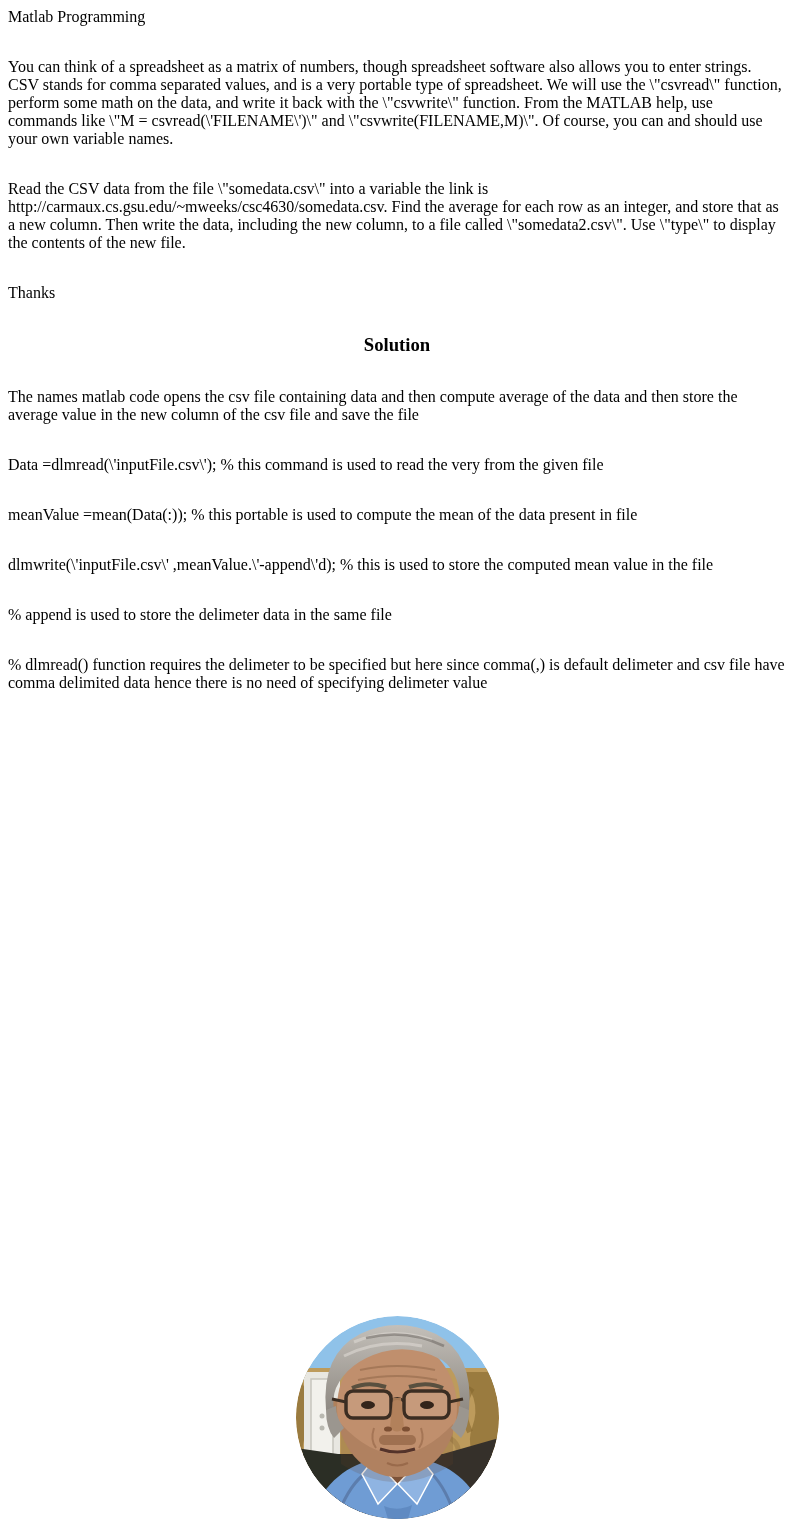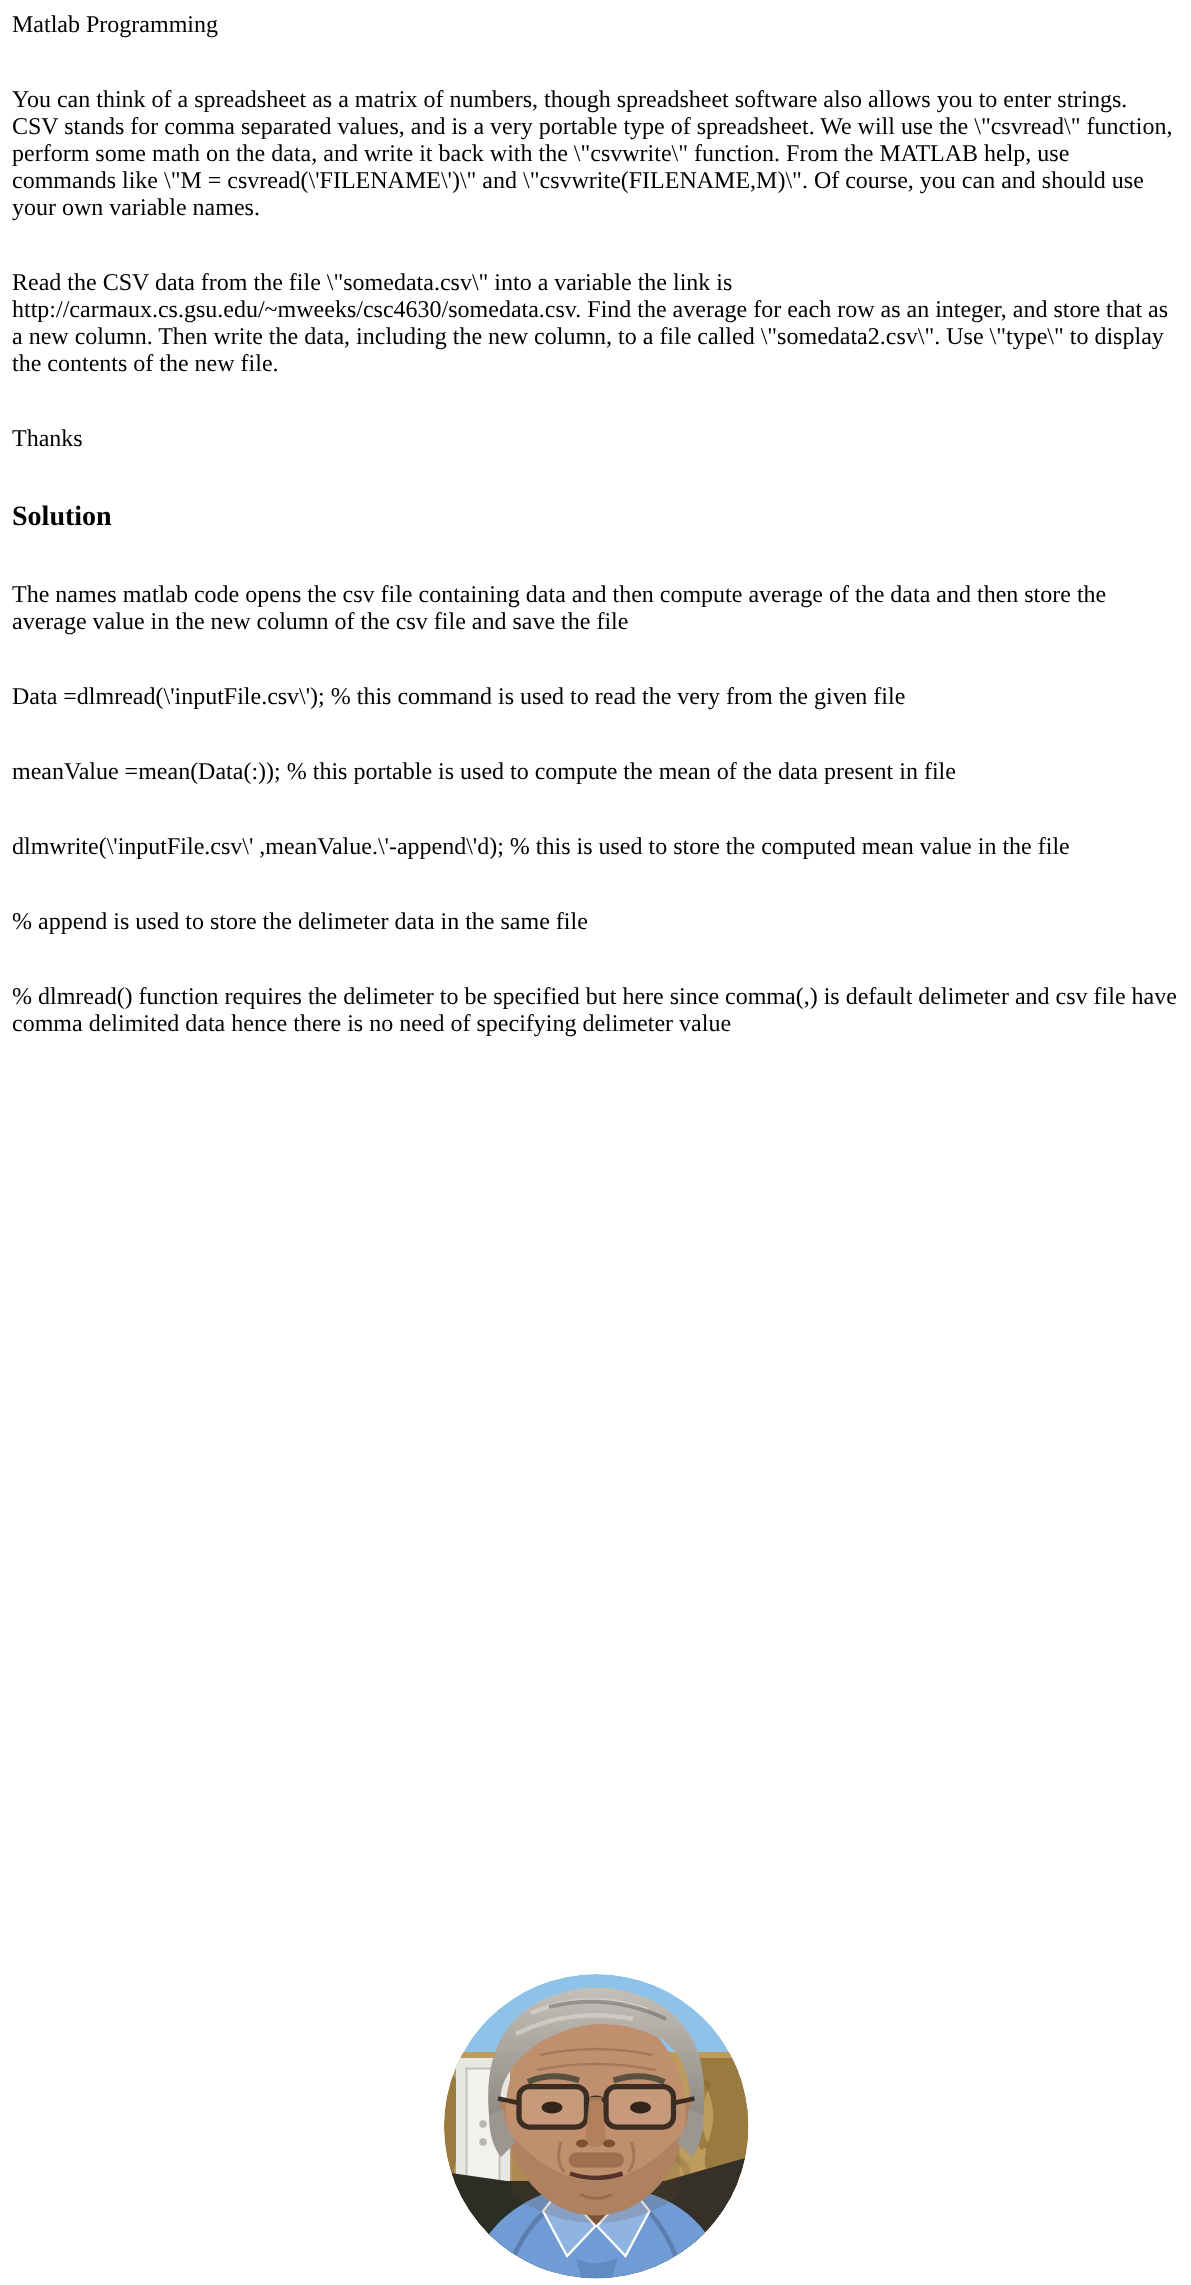--- a/index.html
+++ b/index.html
@@ -13,20 +13,21 @@
     font-size: 16px;
     line-height: normal;
   }
   p { margin: 32px 0; }
   p.first { margin-top: 0; }
   h3.solution-heading {
     font-size: 18.7px;
     font-weight: bold;
     margin: 18.7px 0;
     font-family: "Liberation Serif", serif;
+    text-align: center;
   }
   .spacer { height: 592px; }
   .avatar-wrap { text-align: center; }
   .avatar {
     display: inline-block;
     width: 203px;
     height: 203px;
     border-radius: 50%;
     overflow: hidden;
     vertical-align: top;

